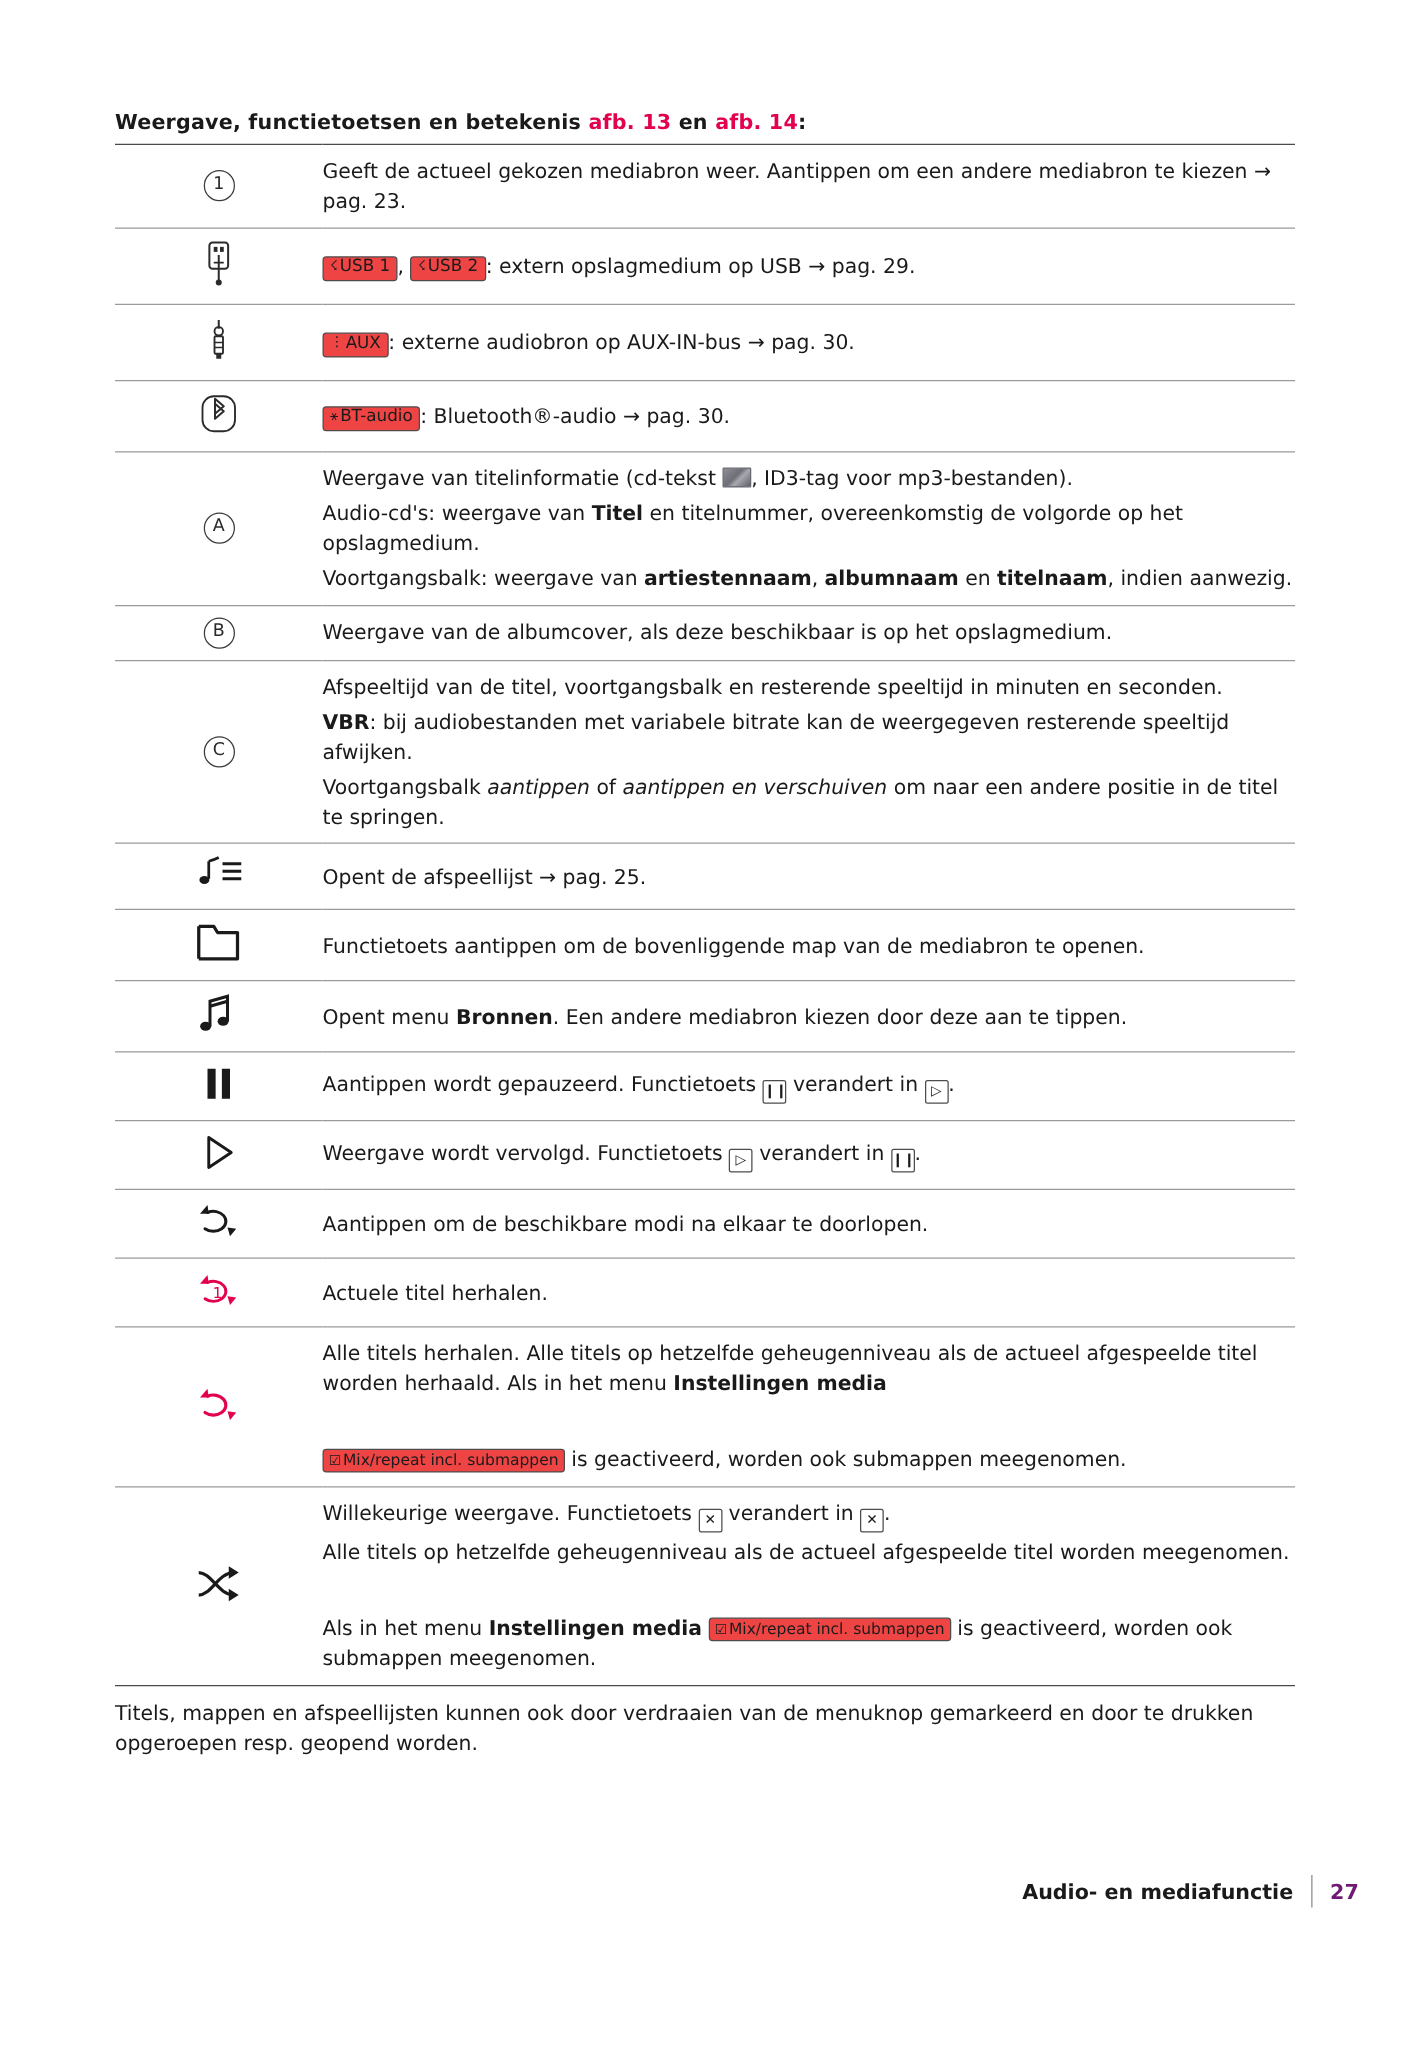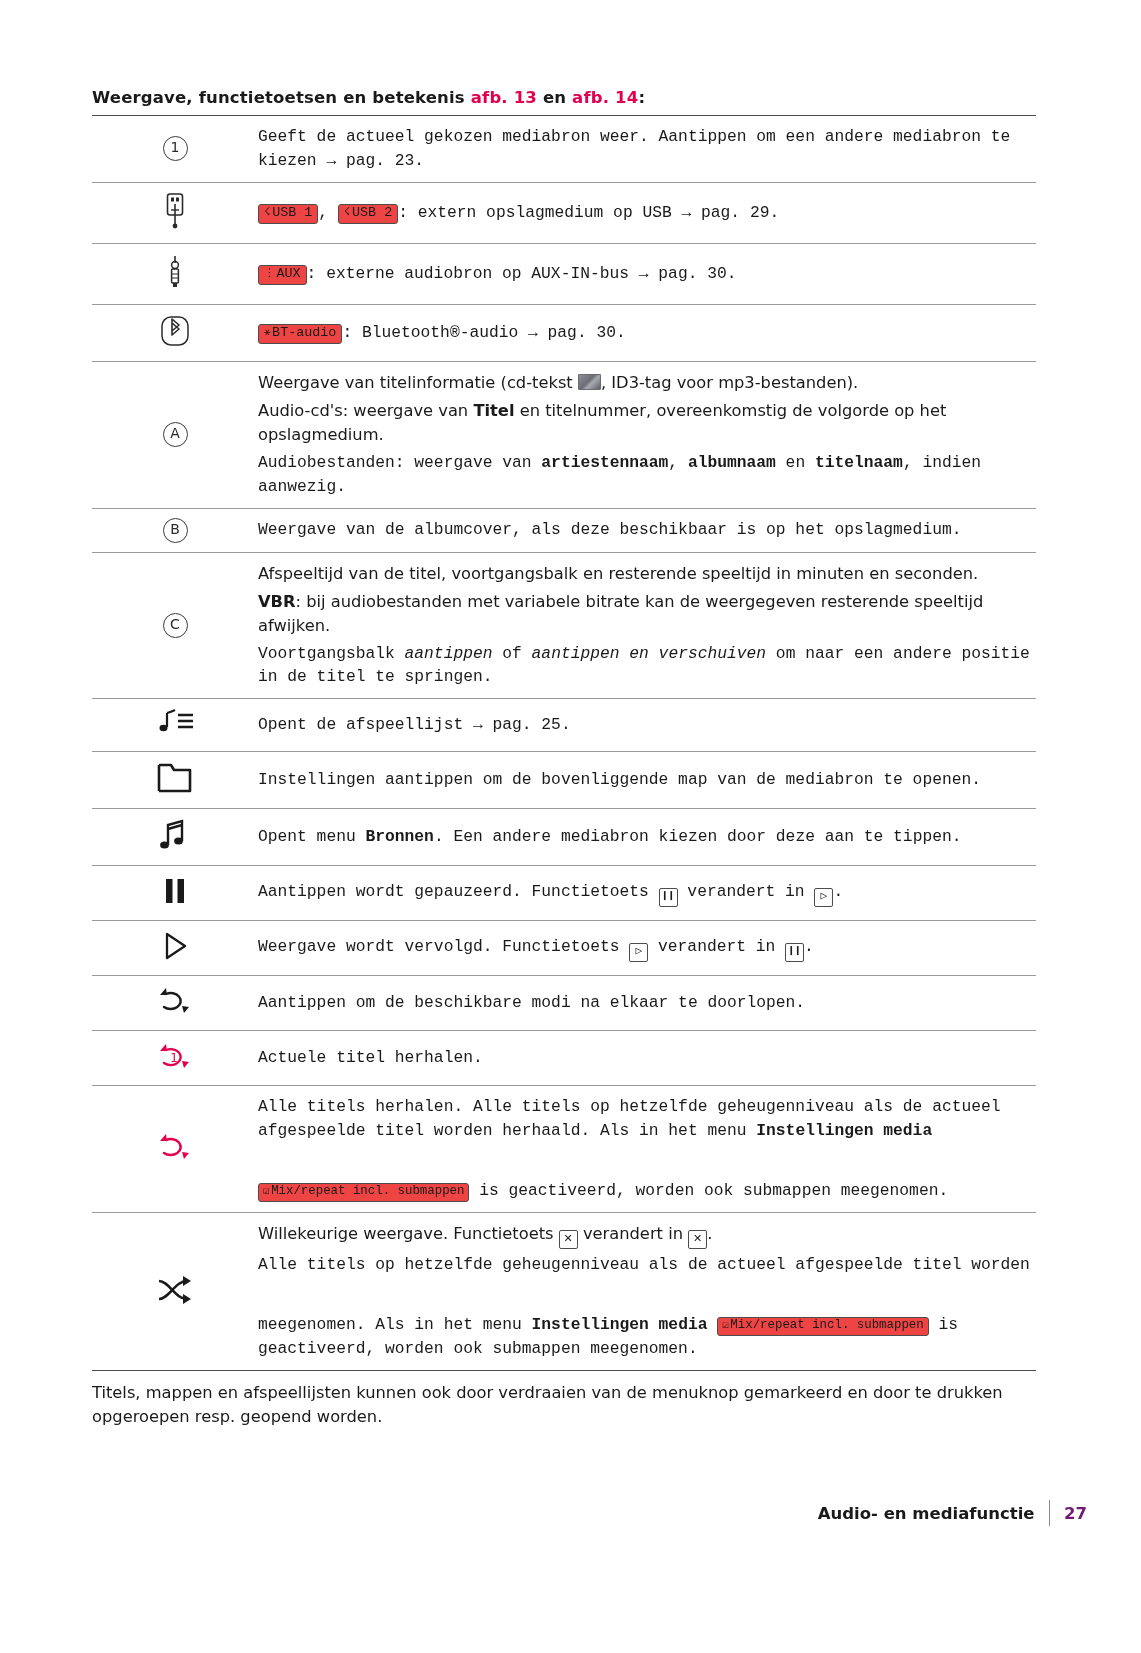--- a/index.html
+++ b/index.html
@@ -64,21 +64,20 @@
     line-height: 1.47;
     padding-left: 6px;
     padding-right: 6px;
     color: #1a1a1a;
   }
   .desccell p {
     margin: 0 0 4px 0;
   }
   .desccell p:last-child {
     margin-bottom: 0;
-    font-family: Liberation Mono, monospace;
   }
   b { font-weight: bold; }
   i { font-style: italic; margin-top: 24px; }
 
   
   .chip {
     display: inline-block;
     border: 1px solid #4c4c4c;
     border-radius: 3px;
     padding: 0px 5px 1px 5px;
@@ -261,21 +260,21 @@
 
 
 
       <tr>
         <td class="iconcell">
           <span class="circ">A</span>
         </td>
         <td class="desccell">
           <p><span>Weergave van titelinformatie (cd-tekst </span><span class="cdtext-img"></span><span>, ID3-tag voor mp3-bestanden).</span></p>
           <p><span>Audio-cd's: weergave van </span><b>Titel</b><span> en titelnummer, overeenkomstig de volgorde op het opslagmedium.</span></p>
-          <p><span>Audiobestanden: weergave van </span><b>artiestennaam</b><span>, </span><b>albumnaam</b><span> en </span><b>titelnaam</b><span>, indien aanwezig.</span></p>
+          <p><span>Voortgangsbalk: weergave van </span><b>artiestennaam</b><span>, </span><b>albumnaam</b><span> en </span><b>titelnaam</b><span>, indien aanwezig.</span></p>
         </td>
       </tr>
 
       <tr>
         <td class="iconcell">
           <span class="circ">B</span>
         </td>
         <td class="desccell">
           <p>Weergave van de albumcover, als deze beschikbaar is op het opslagmedium.</p>
         </td>
@@ -311,21 +310,21 @@
       <tr>
         <td class="iconcell">
           <span class="icowrap">
             <svg width="44" height="34" viewBox="0 0 44 34">
               <path d="M6 4 v26" stroke="#1a1a1a" stroke-width="2.6" fill="none"></path>
               <path d="M6 4 h12 l3 5 h16 v21 h-31" fill="none" stroke="#1a1a1a" stroke-width="2.6" stroke-linejoin="round"></path>
             </svg>
           </span>
         </td>
         <td class="desccell">
-          <p>Instellingen aantippen om de bovenliggende map van de mediabron te openen.</p>
+          <p>Functietoets aantippen om de bovenliggende map van de mediabron te openen.</p>
         </td>
       </tr>
 
       <tr>
         <td class="iconcell">
           <span class="icowrap">
             <svg width="40" height="34" viewBox="0 0 40 34">
               <path d="M13 27 V7 l14 -4 v20" stroke="#1a1a1a" stroke-width="2.4" fill="none"></path>
               <ellipse cx="9.5" cy="27" rx="4.4" ry="3.6" fill="#1a1a1a"></ellipse>
               <ellipse cx="23.5" cy="23" rx="4.4" ry="3.6" fill="#1a1a1a"></ellipse>

